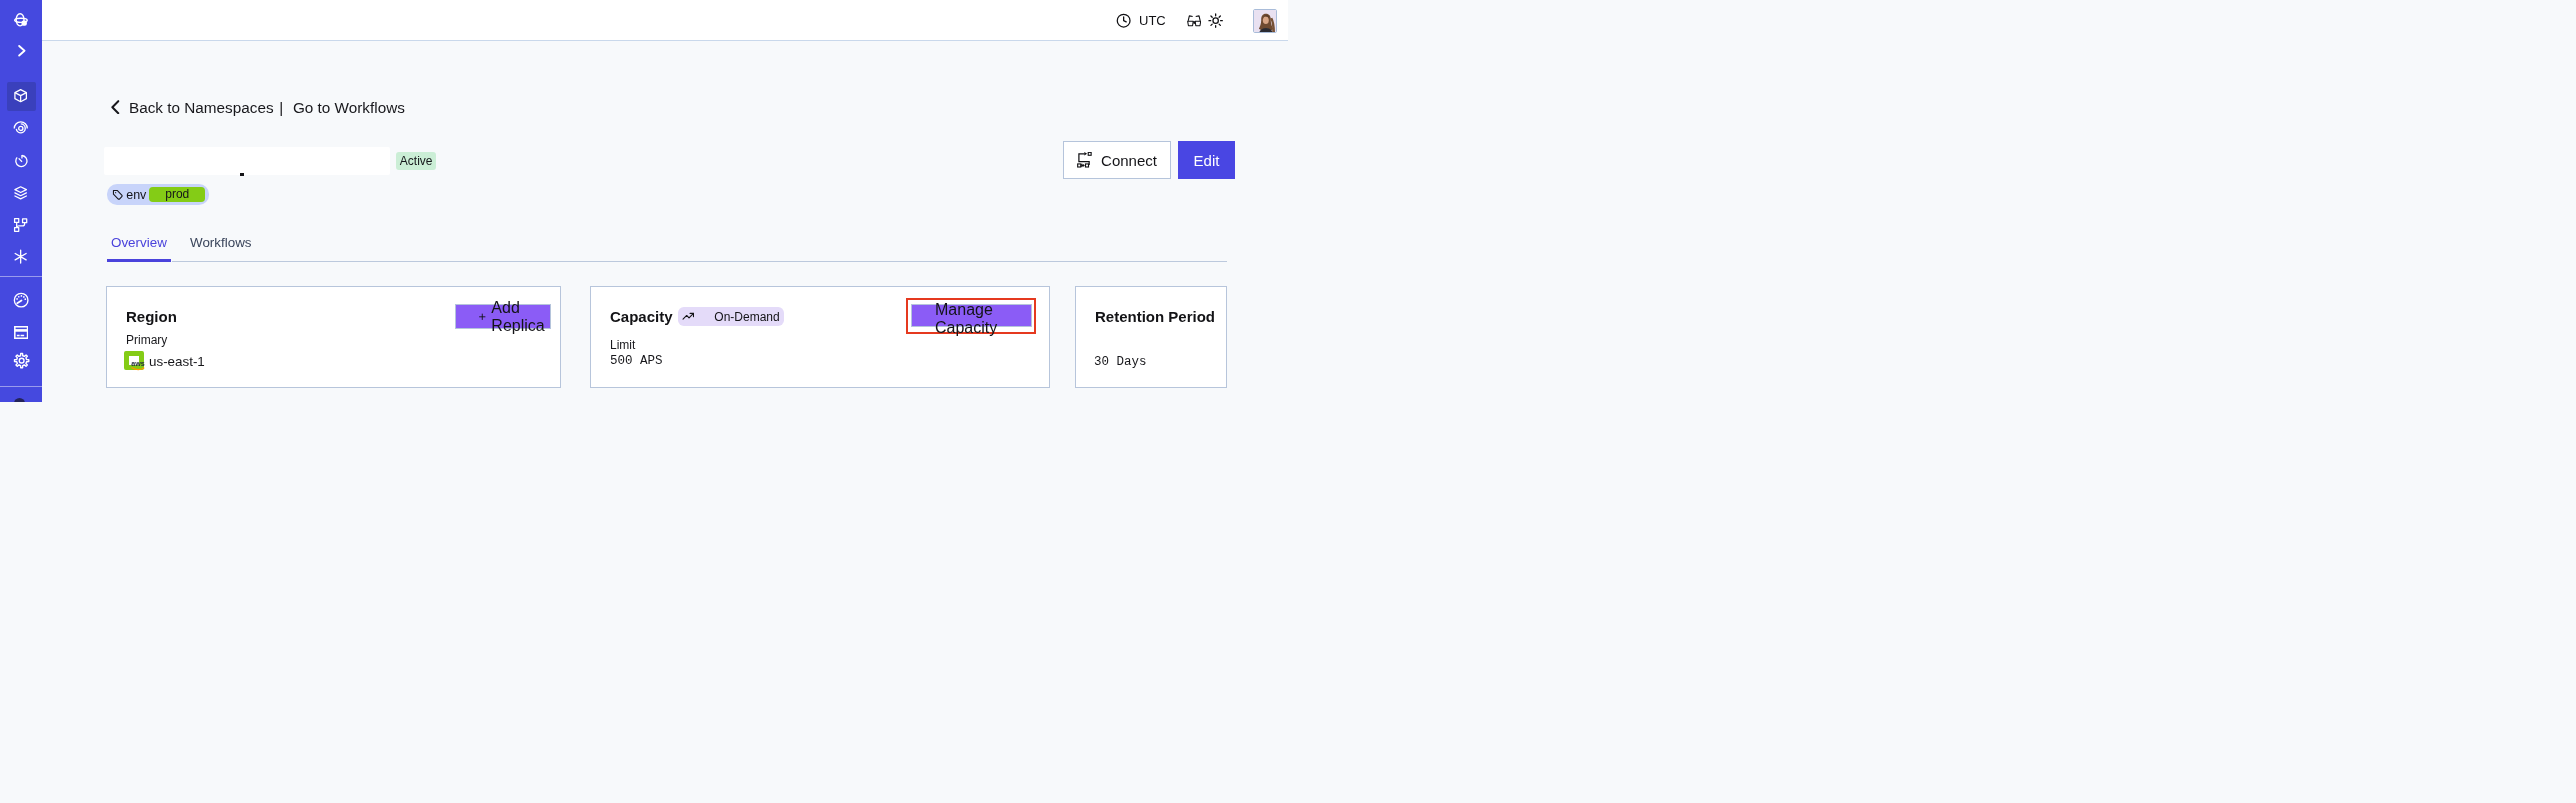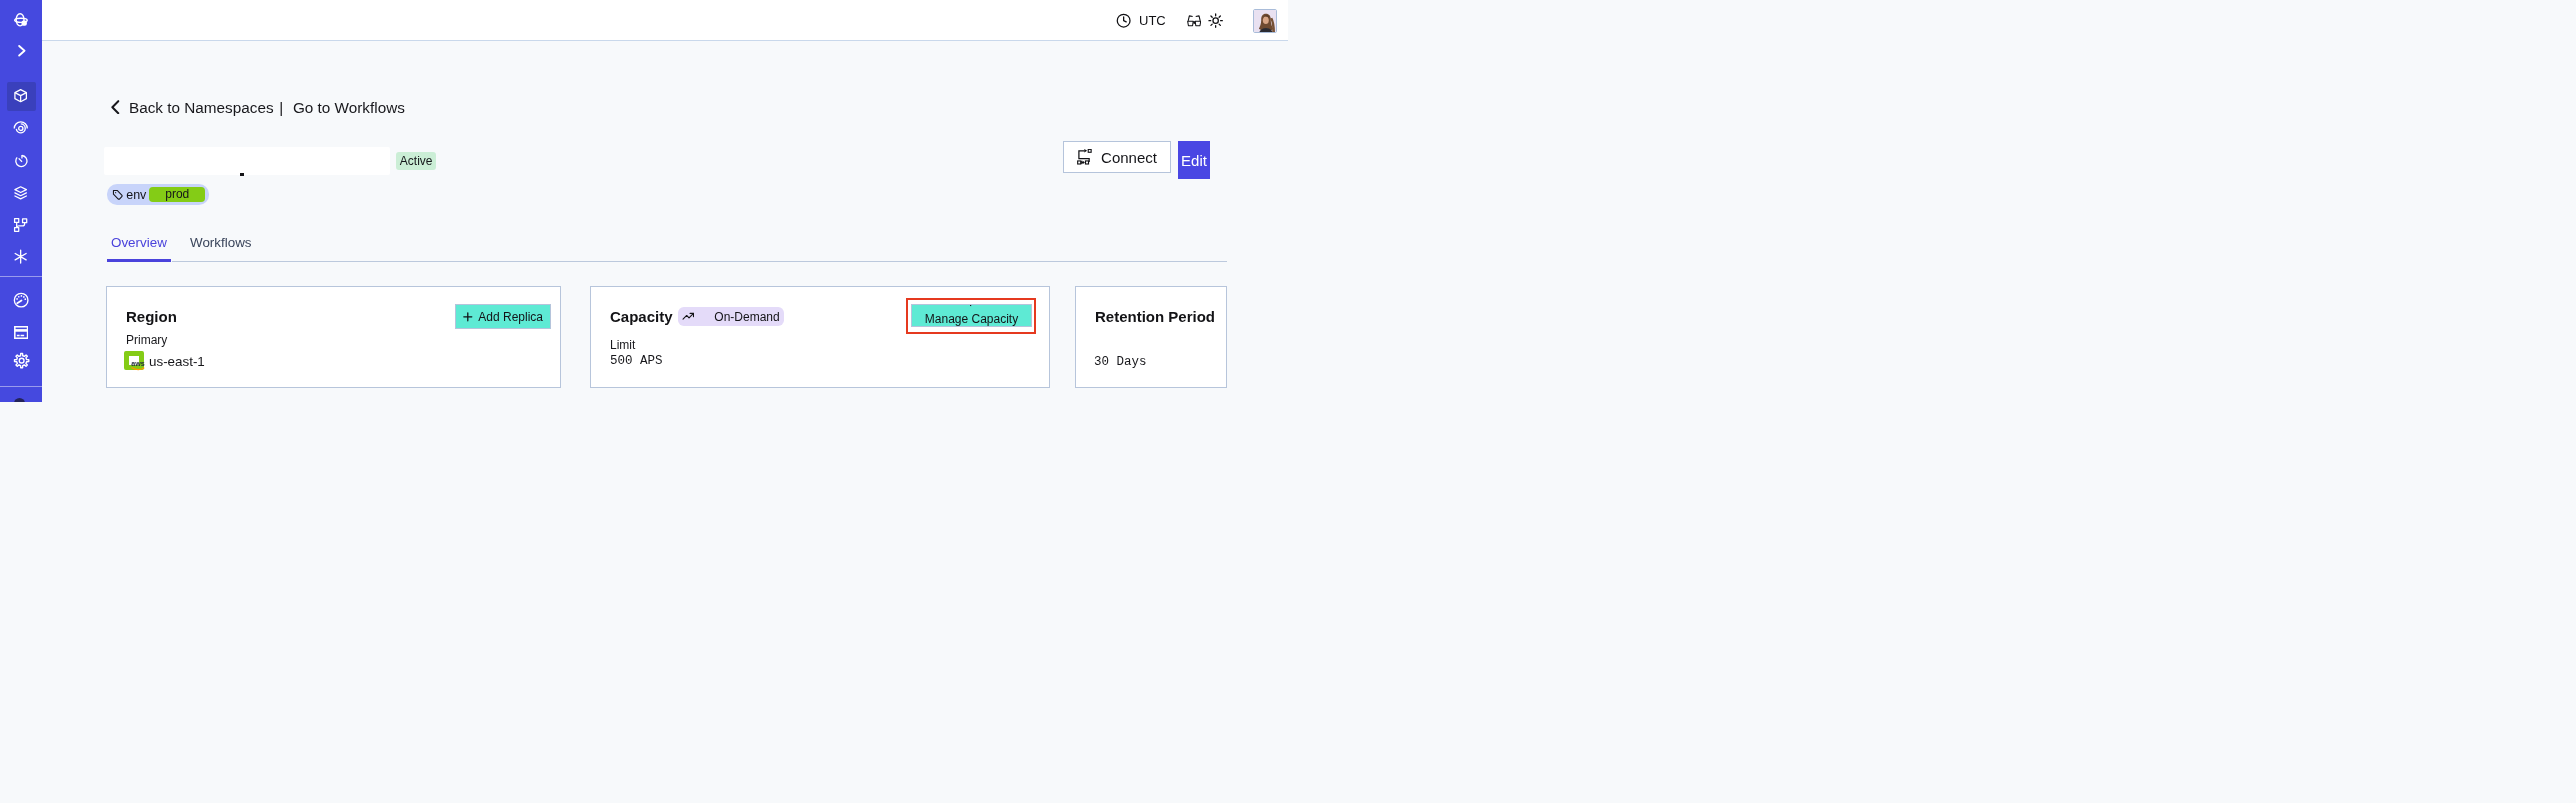--- a/index.html
+++ b/index.html
@@ -22,40 +22,40 @@
   
   #backlink { position:absolute; left:129px; top:99px; font-size:15.3px; color:#18181C; }
 
   
   #title-rect { position:absolute; left:104px; top:147px; width:286px; height:28px; background:#fff; border-radius:1.9px; }
   #title-dash { position:absolute; left:240px; top:173px; width:3.8px; height:2.9px; background:#141417; }
   #badge-active { position:absolute; left:396px; top:152px; height:18px; line-height:18px; padding:0 3.8px; background:#CBEED6; border-radius:2.9px; font-size:12px; color:#16181B; }
 
   
   .btn { display:flex; align-items:center; justify-content:center; }
-  #btn-connect { position:absolute; left:1063px; top:141px; width:108px; height:32px; background:#fff; border:1px solid #B5C4DB; font-size:15px; color:#141418; gap:9.6px; justify-content:flex-start; padding-left:12.5px; }
-  #btn-edit { position:absolute; left:1178px; top:141px; width:32px; height:38px; background:#4946E3; color:#fff; font-size:15px; }
+  #btn-connect { position:absolute; left:1063px; top:141px; width:108px; height:38px; background:#fff; border:1px solid #B5C4DB; font-size:15px; color:#141418; gap:9.6px; justify-content:flex-start; padding-left:12.5px; }
+  #btn-edit { position:absolute; left:1178px; top:141px; width:57px; height:38px; background:#4946E3; color:#fff; font-size:15px; }
 
   
   #tagpill { position:absolute; left:107px; top:184px; height:21px; background:#C8D4FA; border-radius:10px; display:flex; align-items:center; padding:0 3.4px 0 4.8px; gap:2.9px; font-size:12.5px; color:#15151A; }
   #prodchip { background:#84cc16; border-radius:3.8px; height:15.3px; line-height:15.3px; padding:0 16px; font-size:12px; }
 
   
   #tab-overview { position:absolute; left:111px; top:235px; font-size:13.4px; color:#4A43DC; }
   #tab-identities { position:absolute; left:190px; top:235px; font-size:13.4px; color:#39445A; }
   #tab-underline { position:absolute; left:107px; top:259px; width:64px; height:2.9px; background:#4A43DC; }
   #tab-hairline { position:absolute; left:172px; top:261px; width:1055px; height:1px; background:#BCC9DD; }
 
   
   .card { position:absolute; top:286px; height:102px; background:#fff; border:1px solid #B7C5DB; }
   #card-region { left:106px; width:455px;text-decoration:underline; }
   #card-capacity { left:590px; width:460px; }
   #card-retention { left:1075px; width:152px; }
   .card h3 { font-size:15px; font-weight:700; color:#131316; }
-  .small-btn { display:flex; align-items:center; justify-content:center; background:#5eead4; border:1px solid #B5C4DB; font-size:12px; color:#141418; }
+  .small-btn { display:flex; align-items:center; justify-content:center; background:#8b5cf6; border:1px solid #B5C4DB; font-size:16px; color:#141418;padding-left:23px; }
   #btn-addreplica { position:absolute; left:348px; top:17.3px; width:96px; height:25px; gap:5.8px; }
   #label-primary { position:absolute; left:19px; top:46px; font-size:12px; color:#1A1A1E; }
   #awsbox { position:absolute; left:17.3px; top:64px; width:20px; height:19px; background:#fff; border:5px solid #84cc16; border-radius:1.9px; }
   #useast { position:absolute; left:42px; top:67px; font-size:13.4px; color:#16161A; }
   #ondemand { position:absolute; left:87px; top:20px; height:19px; background:#E4DBF9; border-radius:5.8px; display:flex; align-items:center; padding:0 4.8px 0 3.8px; gap:20px; font-size:12px; color:#141417; }
   #redbox { position:absolute; left:315px; top:10.5px; width:130px; height:36px; border:2.1px solid #E5391F; }
   #btn-manage { position:absolute; left:320px; top:17.3px; width:121px; height:23px; gap:5.8px;flex-direction:column; }
   #label-limit { position:absolute; left:19px; top:51px; font-size:12px; color:#1A1A1E; }
   .monoval { font-family:"Liberation Mono", monospace; font-size:12.5px; color:#17171B; }
   #aps { position:absolute; left:19px; top:67px; }

